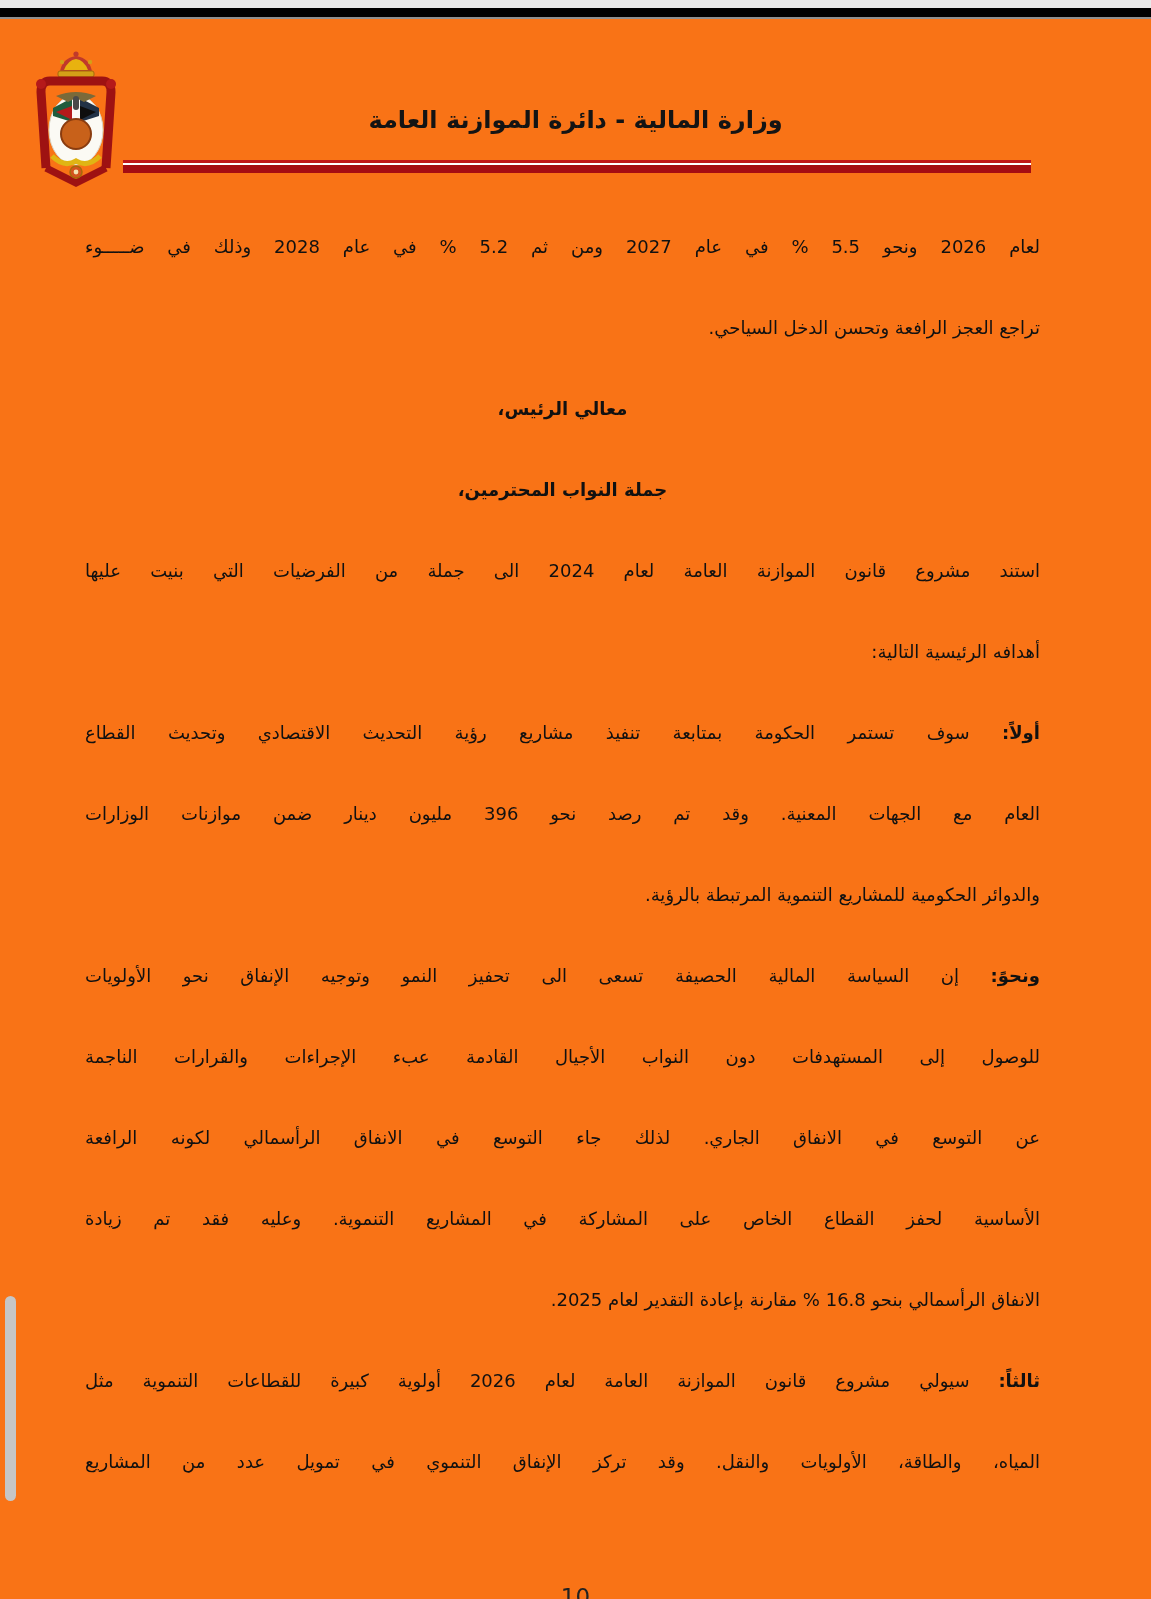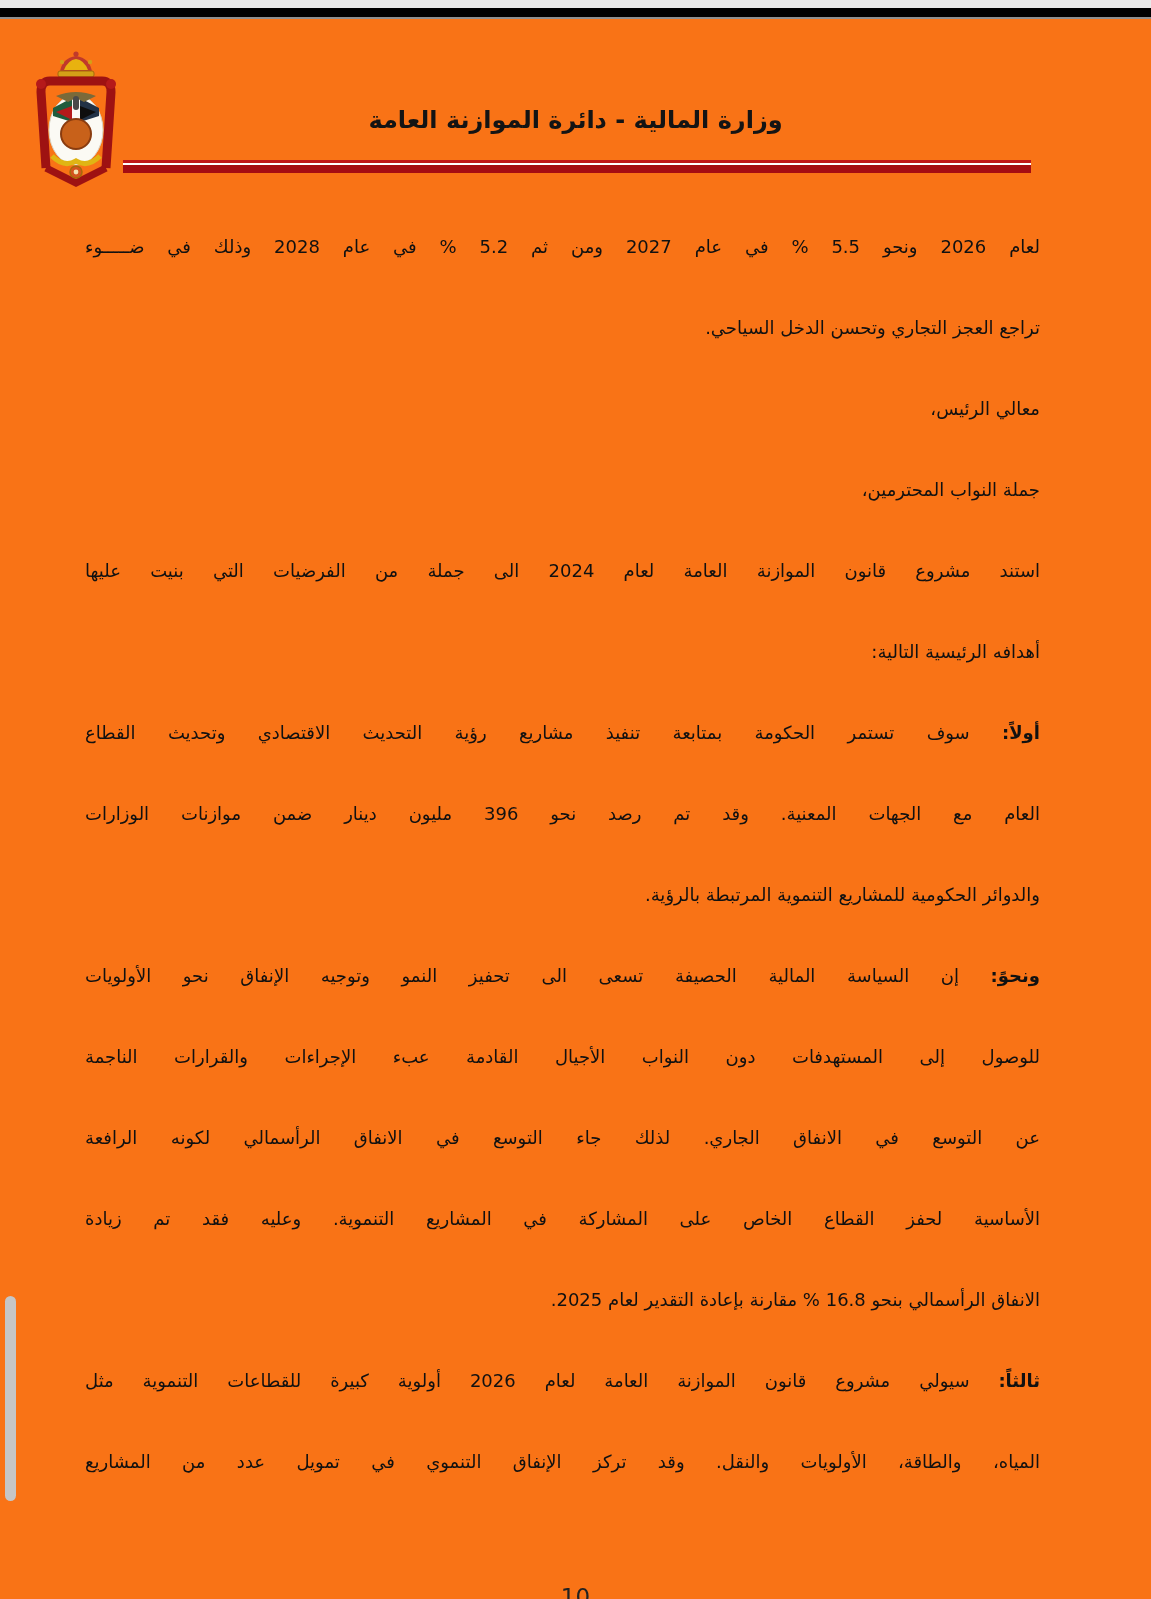--- a/index.html
+++ b/index.html
@@ -13,21 +13,21 @@
   .header-title { position:absolute; top:98px; left:0; width:100%; text-align:center;
                   direction:rtl; font-weight:bold; font-size:24px; color:#141414; }
   .red-rule { position:absolute; top:152px; left:123px; width:908px; }
   .rule-thin { height:3px; background:#c01818; }
   .rule-gap  { height:2px; background:#ffffff; }
   .rule-thick{ height:8px; background:#a50d12; }
   .doc-body { position:absolute; top:198px; left:85px; right:111px; direction:rtl; }
   .line { height:81px; line-height:81px; font-size:18px; color:#111111; overflow:visible; }
   .justify { text-align:justify; text-align-last:justify; }
   .end     { text-align:right; }
-  .heading { text-align:right; font-weight:normal; }
+  .heading { text-align:center; font-weight:bold; }
   .prefix  { font-weight:bold; }
   .scrollbar { position:absolute; left:5px; top:1288px; width:11px; height:205px;
                background:#c6c6c6; border-radius:6px; }
   .page-number { position:absolute; top:1576px; left:0; width:100%; text-align:center;
                  font-size:23px; color:#222222; }
 </style>
 </head>
 <body>
 
 <div class="screen">
@@ -69,21 +69,21 @@
   <div class="header-title">وزارة المالية - دائرة الموازنة العامة</div>
 
   <div class="red-rule">
     <div class="rule-thin"></div>
     <div class="rule-gap"></div>
     <div class="rule-thick"></div>
   </div>
 
   <div class="doc-body">
     <div class="line justify">لعام 2026 ونحو 5.5 % في عام 2027 ومن ثم 5.2 % في عام 2028 وذلك في ضـــــوء</div>
-    <div class="line end">تراجع العجز التجاري وتحسن الدخل السياحي.</div>
+    <div class="line end">تراجع العجز الرافعة وتحسن الدخل السياحي.</div>
     <div class="line heading">معالي الرئيس،</div>
     <div class="line heading">جملة النواب المحترمين،</div>
     <div class="line justify">استند مشروع قانون الموازنة العامة لعام 2024 الى جملة من الفرضيات التي بنيت عليها</div>
     <div class="line end">أهدافه الرئيسية التالية:</div>
     <div class="line justify"><span class="prefix">أولاً:</span> <span>سوف تستمر الحكومة بمتابعة تنفيذ مشاريع رؤية التحديث الاقتصادي وتحديث القطاع</span></div>
     <div class="line justify">العام مع الجهات المعنية. وقد تم رصد نحو 396 مليون دينار ضمن موازنات الوزارات</div>
     <div class="line end">والدوائر الحكومية للمشاريع التنموية المرتبطة بالرؤية.</div>
     <div class="line justify"><span class="prefix">ونحوً:</span> <span>إن السياسة المالية الحصيفة تسعى الى تحفيز النمو وتوجيه الإنفاق نحو الأولويات</span></div>
     <div class="line justify">للوصول إلى المستهدفات دون النواب الأجيال القادمة عبء الإجراءات والقرارات الناجمة</div>
     <div class="line justify">عن التوسع في الانفاق الجاري. لذلك جاء التوسع في الانفاق الرأسمالي لكونه الرافعة</div>

